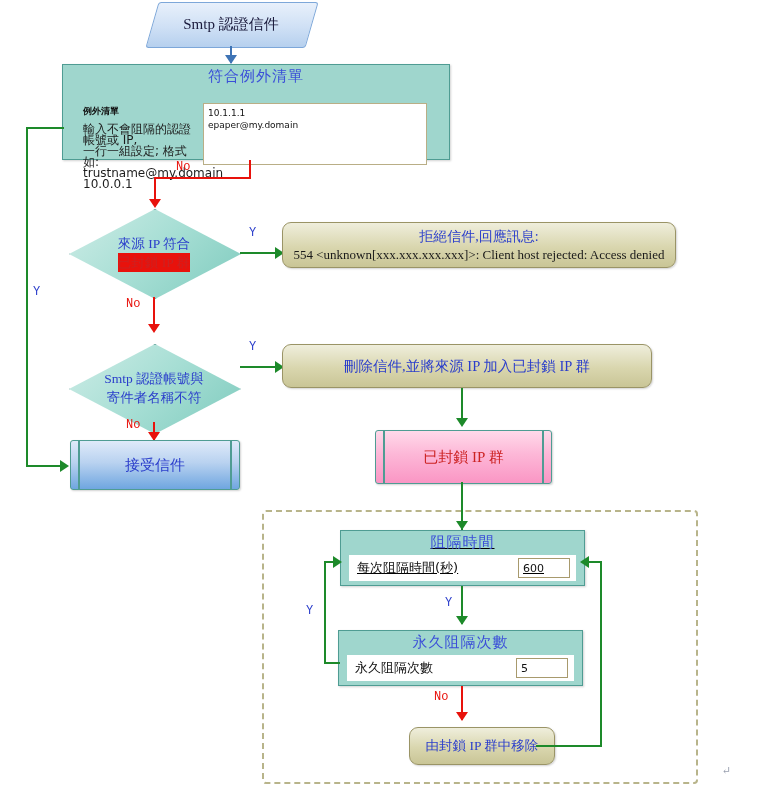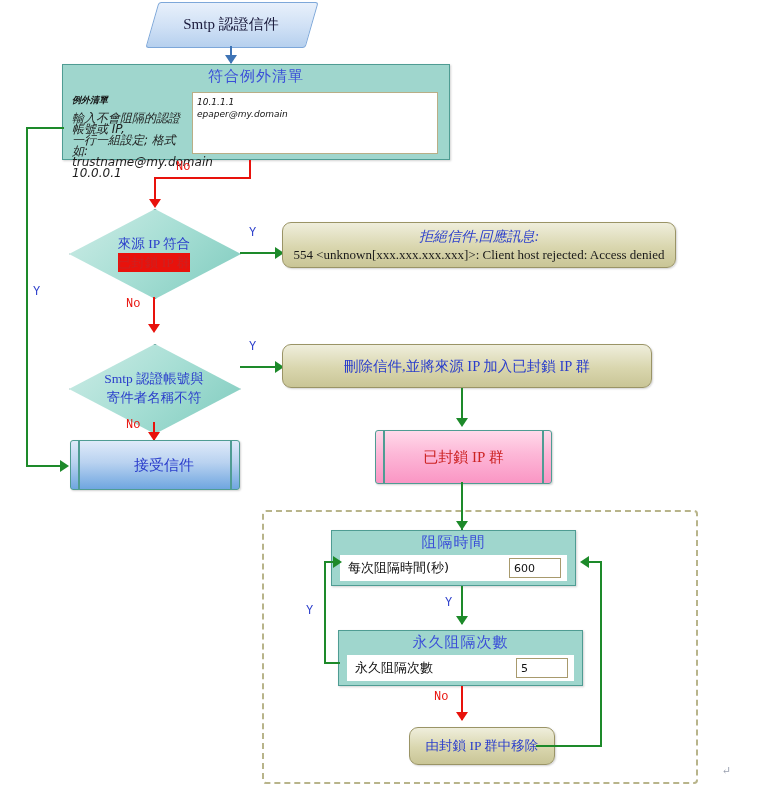--- a/index.html
+++ b/index.html
@@ -36,21 +36,21 @@
     padding:2px 0 3px 0;letter-spacing:1px;
   }
   .panel-body{
     background:#ffffff;margin:0 8px 7px 8px;
     display:flex;align-items:flex-start;
   }
 
   
   .exc{left:62px;top:64px;width:388px;height:96px;}
   .exc .panel-body{
-    background:transparent;margin:1px;padding:0;height:72px;font-style:italic;
+    background:transparent;margin:12px;padding:0;height:72px;
   }
   .exc-left{
     width:118px;padding:4px 0 0 8px;color:#111;
     font-family:"DejaVu Sans","Liberation Sans",sans-serif;
   }
   .exc-left .hd{font-size:9px;font-weight:bold;margin-bottom:6px;}
   .exc-left .desc{font-size:12px;line-height:11px;color:#1d1d1d;}
   .exc-right{
     flex:1;margin:2px 10px 4px 2px;background:#fff;
     border:1px solid #b9ae86;
@@ -69,21 +69,21 @@
   .cfg .row .nm{
     font-family:"DejaVu Sans","Liberation Sans",sans-serif;
     font-size:13px;color:#111;text-align:right;
   }
   .cfg .row .val{
     width:52px;height:20px;border:1px solid #a89a6d;background:#fff;
     font-family:"DejaVu Sans","Liberation Sans",sans-serif;
     font-size:11px;color:#111;display:flex;align-items:center;
     padding-left:4px;box-sizing:border-box;
   }
-  #cfg-time{left:331px;top:530px;}
+  #cfg-time{left:340px;top:530px;text-decoration:underline;}
   #cfg-count{left:338px;top:630px;}
 
   
   .diamond{width:170px;height:88px;}
   .diamond .dia{
     position:absolute;left:0;top:0;width:100%;height:100%;
     background:linear-gradient(135deg,#cdece6 0%,#a6ded4 50%,#7fcbbe 100%);
     border:1px solid #4f9c93;
     clip-path:polygon(50% 0,100% 50%,50% 100%,0 50%);
   }
@@ -98,36 +98,36 @@
 
   
   .khaki{
     background:linear-gradient(180deg,#efeedc 0%,#d9d6ae 55%,#c9c596 100%);
     border:1px solid #9a9466;border-radius:9px;
     box-shadow:1px 1px 2px rgba(0,0,0,.18);
     display:flex;flex-direction:column;align-items:center;justify-content:center;
     color:#2b3ecb;
   }
   #reject{left:282px;top:222px;width:394px;height:46px;}
-  #reject .t1{font-size:14px;font-style:italic;}
+  #reject .t1{font-size:14px;}
   #reject .t2{font-size:13px;color:#1a1a1a;margin-top:1px;
               font-family:"Liberation Serif","DejaVu Serif",serif;}
   #delmail{left:282px;top:344px;width:370px;height:44px;font-size:14.5px;}
   #remove{left:409px;top:727px;width:146px;height:38px;font-size:13.5px;}
 
   
   .pp{border:1px solid #4f9c93;border-radius:3px;position:absolute;
       box-shadow:1px 1px 2px rgba(0,0,0,.18);}
   .pp .bar{position:absolute;top:0;bottom:0;width:2px;background:#4f9c93;}
   .pp .bl{left:7px;} .pp .br{right:7px;}
   .pp .pt{position:absolute;left:0;top:0;width:100%;height:100%;
           display:flex;align-items:center;justify-content:center;font-size:15px;}
   #accept{left:70px;top:440px;width:168px;height:48px;
           background:linear-gradient(180deg,#dfeaf9 0%,#b9d2f0 45%,#6fa6e0 100%);}
-  #accept .pt{color:#2b3ecb;margin-left:9px;}
+  #accept .pt{color:#2b3ecb;}
   #blocked{left:375px;top:430px;width:175px;height:52px;
            background:linear-gradient(180deg,#ffd9ea 0%,#fdb7d7 45%,#fa96c4 100%);}
   #blocked .pt{color:#cc2222;}
 
   
   #dashed{
     position:absolute;left:262px;top:510px;width:432px;height:270px;
     border:2px dashed #b8b48a;border-radius:4px;background:transparent;
   }
 

